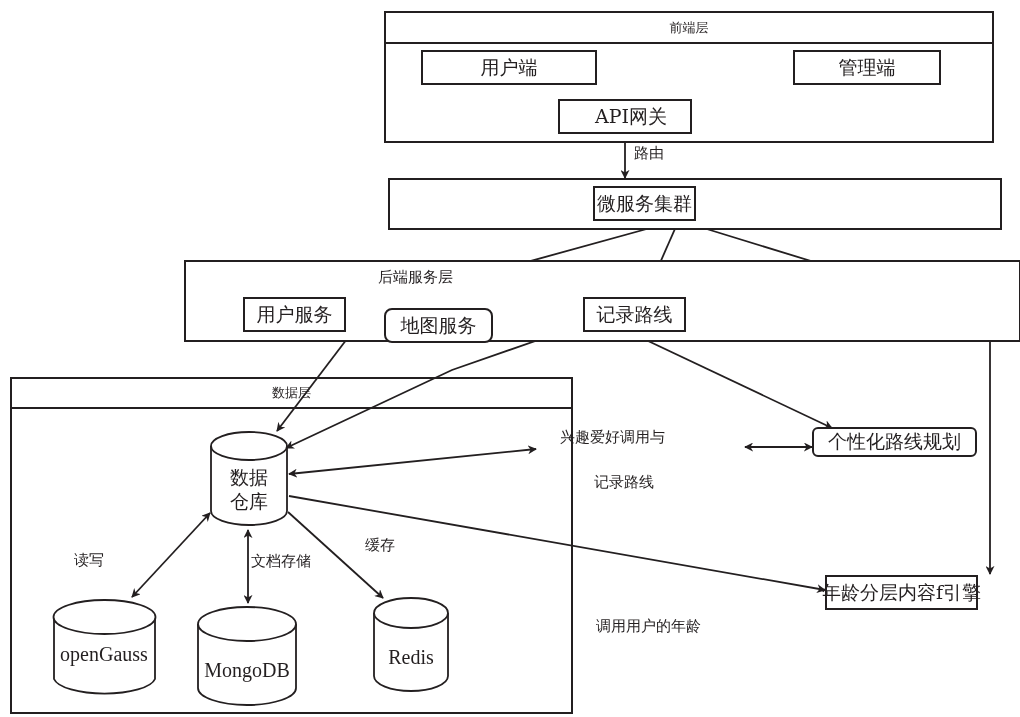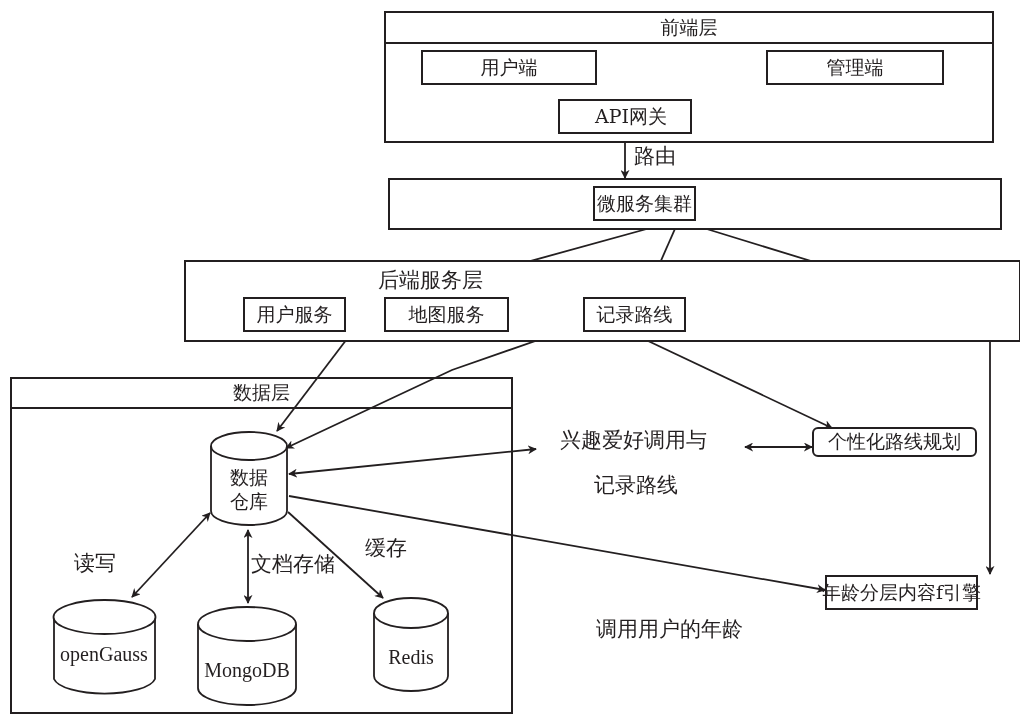--- a/index.html
+++ b/index.html
@@ -1,23 +1,23 @@
 <!DOCTYPE html>
 <html><head>
 <meta charset="utf-8">
 <style>
   html, body { margin: 0; padding: 0; background: #ffffff; }
   body { width: 1020px; height: 717px; position: relative; overflow: hidden;
          font-family: "DejaVu Serif", "Liberation Serif", serif; color: #231f20; }
   .box { position: absolute; border: 2px solid #231f20; box-sizing: border-box; background: #fff; }
   .node { position: absolute; border: 2px solid #231f20; box-sizing: border-box; background: #fff;
           display: flex; align-items: center; justify-content: center; font-size: 19px; white-space: nowrap; }
-  .lbl { position: absolute; font-size: 21px; white-space: nowrap; line-height: 1.2; }
+  .lbl { position: absolute; font-size: 15px; white-space: nowrap; line-height: 1.2; }
   .hdr { position: absolute; left: 0; right: 0; top: 0; border-bottom: 2px solid #231f20;
-         display: flex; align-items: center; justify-content: center; font-size: 19px; }
+         display: flex; align-items: center; justify-content: center; font-size: 13px; }
   svg.wires { position: absolute; left: 0; top: 0; }
   .db-text { font-size: 19px; text-anchor: middle; fill: #231f20; }
   .db-text-latin { font-family: "Liberation Serif", serif; font-size: 20px; text-anchor: middle; fill: #231f20; }
 </style>
 </head>
 <body>
 
 <svg class="wires" width="1020" height="717" viewBox="0 0 1020 717">
   <defs>
     <marker id="ah" viewBox="0 0 10 10" refX="9" refY="5" markerWidth="9" markerHeight="9" orient="auto-start-reverse" markerUnits="userSpaceOnUse">
@@ -79,34 +79,34 @@
   <text class="db-text" x="249" y="508">仓库</text>
   <text class="db-text-latin" x="104" y="661">openGauss</text>
   <text class="db-text-latin" x="247" y="677">MongoDB</text>
   <text class="db-text-latin" x="411" y="664">Redis</text>
 </svg>
 
 <div class="box" style="left:384px;top:11px;width:610px;height:132px;">
   <div class="hdr" style="height:29px;">前端层</div>
 </div>
 <div class="node" style="left:421px;top:50px;width:176px;height:35px;">用户端</div>
-<div class="node" style="left:766px;top:50px;width:178px;height:35px;">管理端</div>
+<div class="node" style="left:793px;top:50px;width:148px;height:35px;">管理端</div>
 <div class="node" style="left:558px;top:99px;width:134px;height:35px;padding-left:12px;">API网关</div>
 <div class="lbl" style="left:634px;top:144px;">路由</div>
 
 <div class="box" style="left:388px;top:178px;width:614px;height:52px;"></div>
 <div class="node" style="left:593px;top:186px;width:103px;height:35px;">微服务集群</div>
 
 <div class="box" style="left:184px;top:260px;width:837px;height:82px;"></div>
 <div class="lbl" style="left:378px;top:268px;">后端服务层</div>
 <div class="node" style="left:243px;top:297px;width:103px;height:35px;">用户服务</div>
-<div class="node" style="left:384px;top:297px;width:125px;height:35px;">地图服务</div>
+<div class="node" style="left:384px;top:308px;width:109px;height:35px;border-radius:8px;">地图服务</div>
 <div class="node" style="left:583px;top:297px;width:103px;height:35px;">记录路线</div>
 
-<div class="box" style="left:10px;top:377px;width:503px;height:337px;background:transparent;">
+<div class="box" style="left:10px;top:377px;width:563px;height:337px;background:transparent;">
   <div class="hdr" style="height:28px;">数据层</div>
 </div>
 <div class="lbl" style="left:74px;top:551px;">读写</div>
 <div class="lbl" style="left:251px;top:552px;">文档存储</div>
 <div class="lbl" style="left:365px;top:536px;">缓存</div>
 
 <div class="lbl" style="left:560px;top:428px;text-align:right;">兴趣爱好调用与</div>
 <div class="lbl" style="left:594px;top:451px;margin-top:22px;">记录路线</div>
 <div class="node" style="left:812px;top:427px;width:165px;height:30px;border-radius:6px;">个性化路线规划</div>
 <div class="node" style="left:825px;top:575px;width:153px;height:35px;">年龄分层内容f引擎</div>

